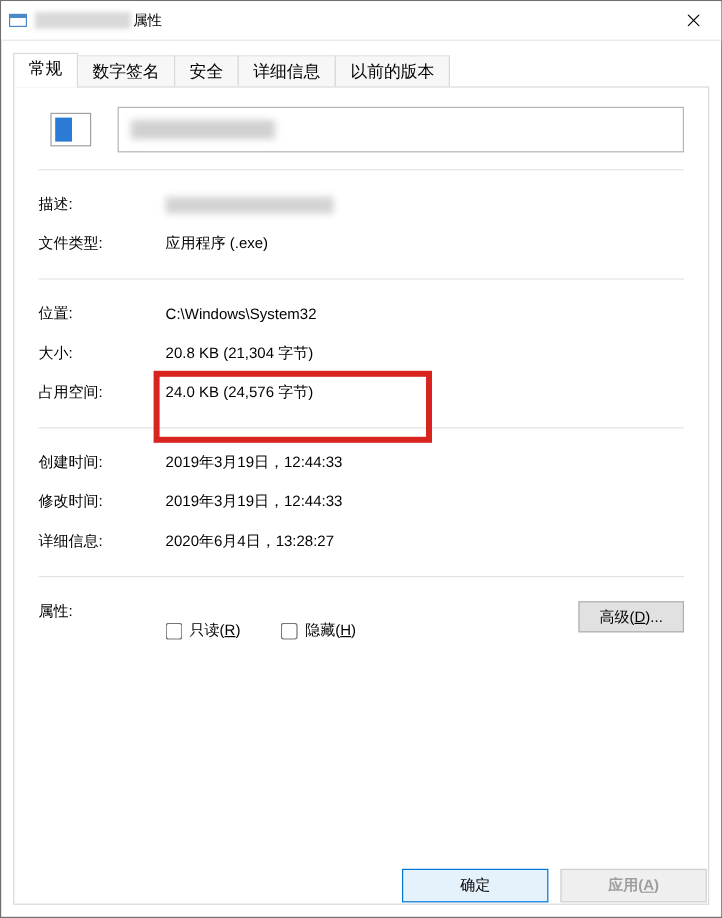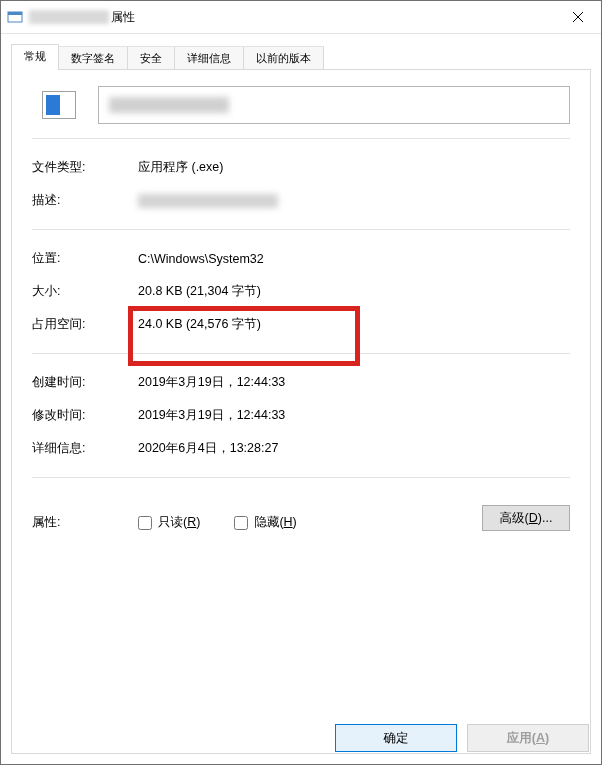--- a/index.html
+++ b/index.html
@@ -54,21 +54,21 @@
 
   
   .tabstrip {
     display:flex;
     padding: 10px 10px 0 10px;
     position:relative;
     border-bottom:none;
   }
   .tab {
     padding: 4px 12px 5px 12px;
-    font-size:11px;
+    font-size:14px;
     background:#fff;
     border:1px solid #d9d9d9;
     border-bottom:none;
     margin-right:-1px;
     position:relative;
     color:#000;
   }
   .tab.active {
     background:#fff;
     border-color:#d9d9d9;
@@ -156,21 +156,21 @@
     left:116px;
     top:236px;
     width:232px;
     height:60px;
     border:5px solid #d8231f;
     pointer-events:none;
   }
   
   .attr-row {
     display:flex;
-    align-items:flex-end;
+    align-items:flex-start;
     padding:8px 0;
     font-size:12.5px;
   }
   .chk {
     display:flex; align-items:center; gap:6px;
     margin-right:34px;
     margin-top:16px;
   }
   .chk input { width:14px; height:14px; margin:0; }
   .underl { text-decoration: underline; }
@@ -247,29 +247,29 @@
           <div class="file-bigicon-inner"></div>
         </div>
         <div class="name-box">
           <span class="name-blur"></span>
         </div>
       </div>
 
       <hr class="sep">
 
       <div class="prop-row">
-        <div class="prop-label">文件类型:</div>
-        <div class="prop-value">应用程序 (.exe)</div>
-      </div>
-
-      <div class="prop-row">
         <div class="prop-label">描述:</div>
         <div class="prop-value">
           <span class="desc-blur"></span>
         </div>
+      </div>
+
+      <div class="prop-row">
+        <div class="prop-label">文件类型:</div>
+        <div class="prop-value">应用程序 (.exe)</div>
       </div>
 
       <hr class="sep">
 
       <div class="prop-row">
         <div class="prop-label">位置:</div>
         <div class="prop-value">C:\Windows\System32</div>
       </div>
 
       <div class="prop-row">

